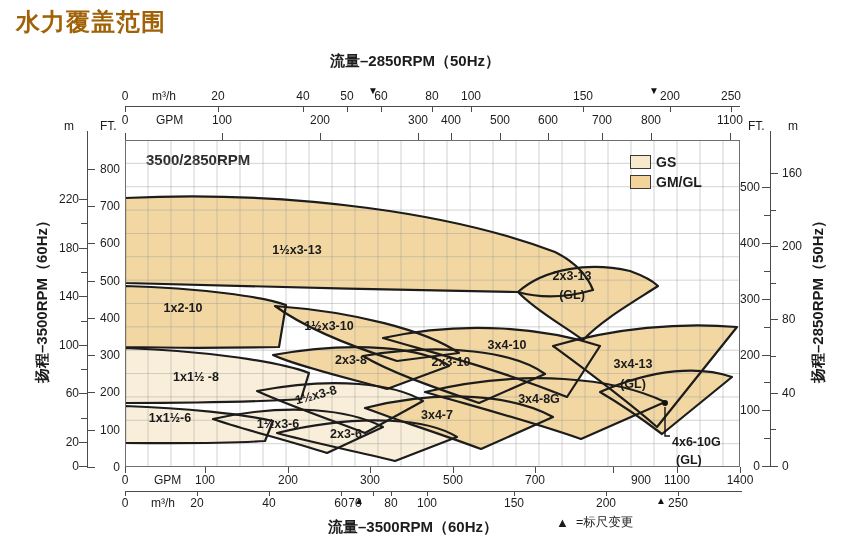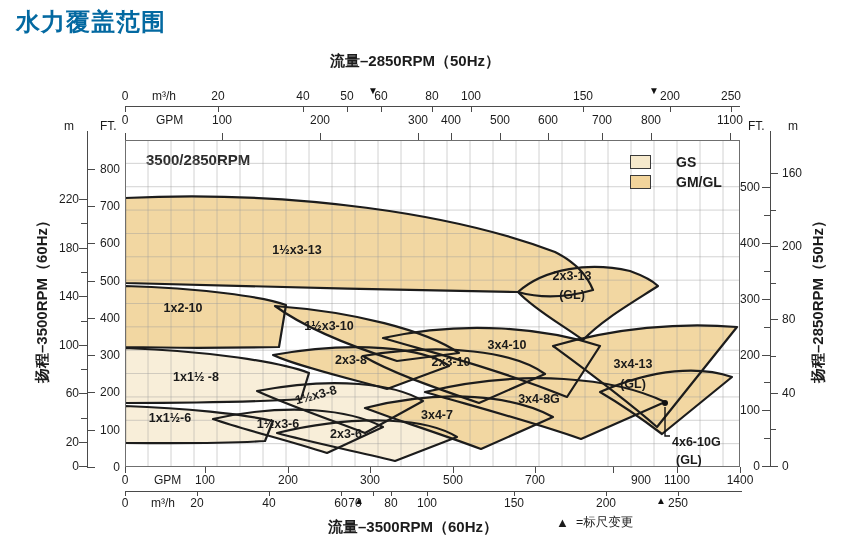--- a/index.html
+++ b/index.html
@@ -1,33 +1,33 @@
 <!DOCTYPE html>
 <html><head>
 <meta charset="utf-8">
 <style>
   html,body{margin:0;padding:0;background:#ffffff;}
   .stage{position:relative;width:867px;height:555px;background:#fff;overflow:hidden;
          font-family:"Liberation Sans","DejaVu Sans",sans-serif;color:#1c1c1c;}
-  .page-title{position:absolute;left:16px;top:6px;font-size:24px;font-weight:bold;color:#0369a1;letter-spacing:1px;}
+  .page-title{position:absolute;left:16px;top:6px;font-size:24px;font-weight:bold;color:#a16207;letter-spacing:1px;}
   .axis-title{position:absolute;font-size:15px;font-weight:bold;color:#1c1c1c;white-space:nowrap;transform:translateX(-50%);}
   .axis-title.top{left:415px;top:52px;}
   .axis-title.bottom{left:413px;top:518px;}
   .vlabel{position:absolute;font-size:15px;font-weight:bold;color:#1c1c1c;white-space:nowrap;
           transform:translate(-50%,-50%) rotate(-90deg);}
   .tk{position:absolute;font-size:12px;color:#1c1c1c;white-space:nowrap;line-height:12px;}
   .tk.cx{transform:translateX(-50%);}
   .tk.ra{text-align:right;}
   .tk.unit{font-size:12px;}
   .mk{position:absolute;font-size:10px;color:#111;transform:translateX(-50%);line-height:10px;}
   .hdr{position:absolute;font-size:12px;color:#1c1c1c;line-height:12px;}
   .axline{position:absolute;background:#4a4a4a;}
   .rpm-label{position:absolute;left:146px;top:151px;font-size:15px;font-weight:bold;color:#2a2a2a;}
   .legend{position:absolute;left:630px;top:152px;}
-  .legend-row{display:flex;align-items:center;height:20px;gap:20px;}
+  .legend-row{display:flex;align-items:center;height:20px;}
   .legend-swatch{width:19px;height:12px;border:1.5px solid #3a3a3a;margin-right:5px;}
   .legend-label{font-size:14px;font-weight:bold;color:#1c1c1c;}
   .footnote{position:absolute;left:556px;top:514px;font-size:12.5px;color:#1c1c1c;display:flex;align-items:center;}
   .footnote .tri{font-size:13px;margin-right:7px;}
   svg#plot{position:absolute;left:125px;top:140px;}
 </style>
 </head>
 <body>
 
 <div class="stage">

